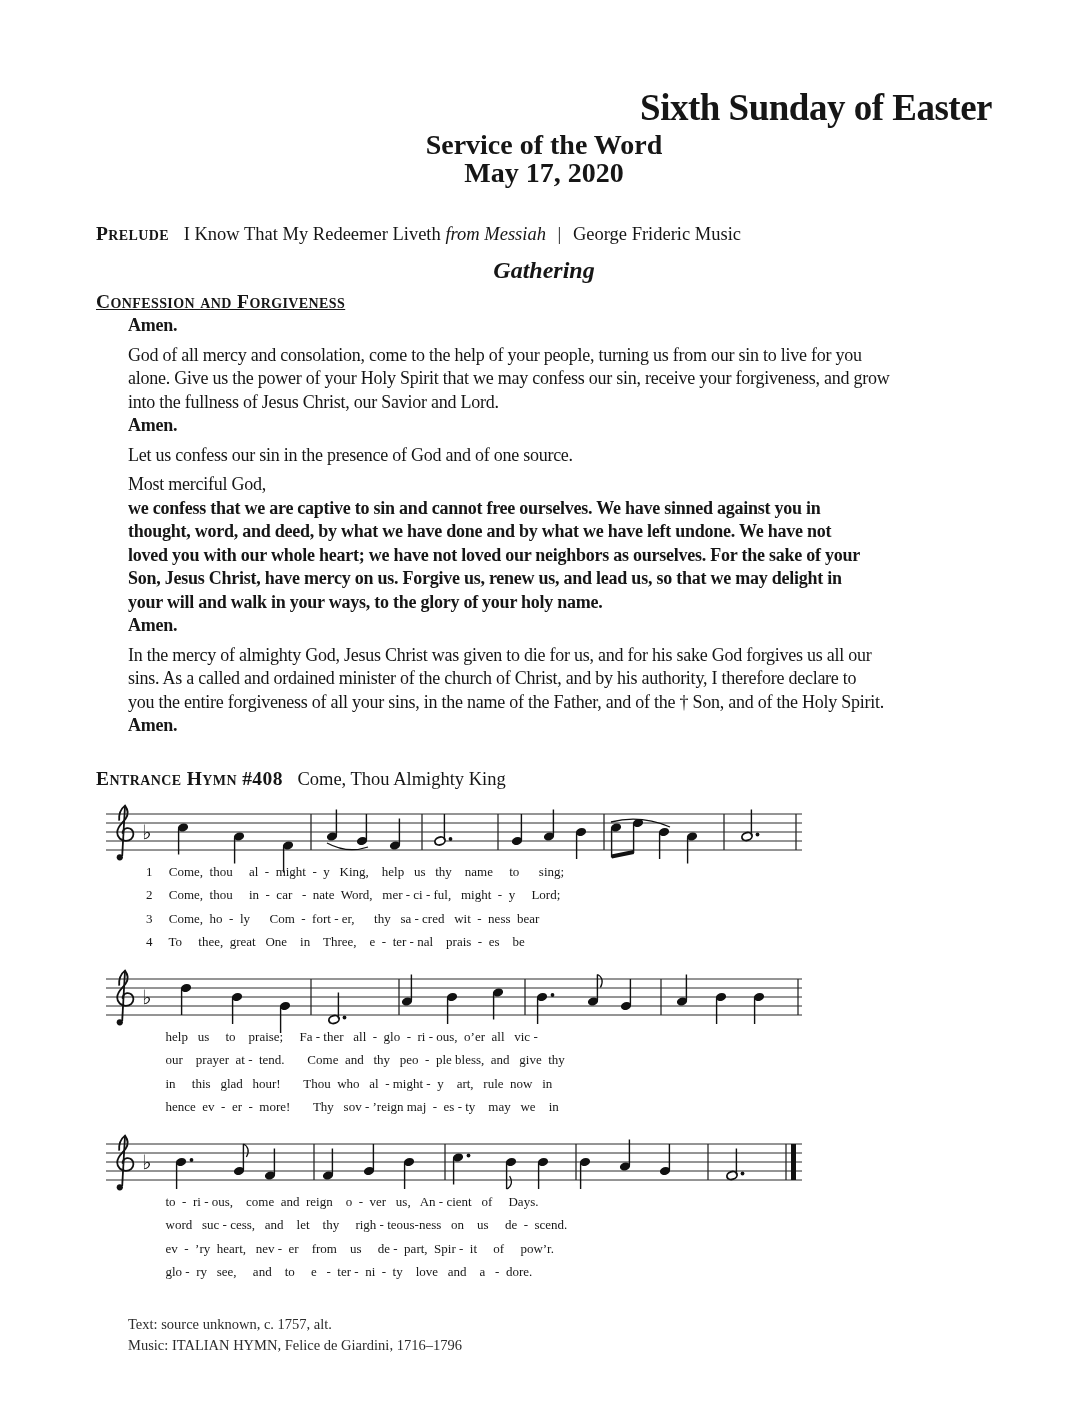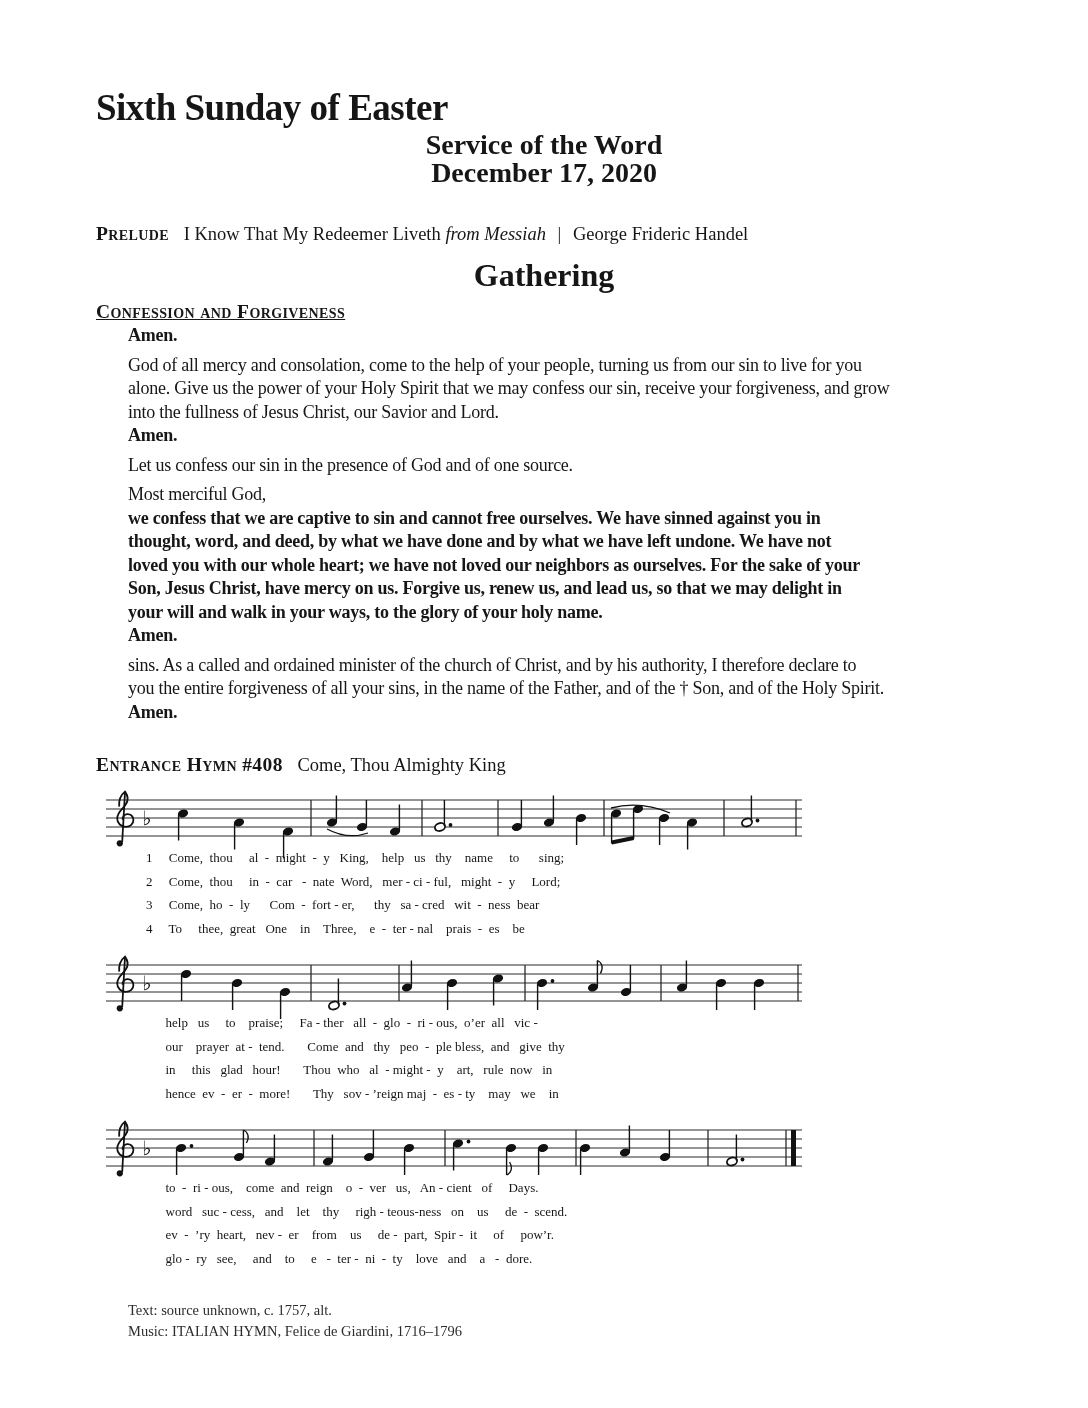--- a/index.html
+++ b/index.html
@@ -1,28 +1,28 @@
 <!DOCTYPE html>
 <html><head>
 <meta charset="utf-8">
 <style>
   html,body{margin:0;padding:0;}
   body{
     width:1088px;height:1408px;overflow:hidden;background:#ffffff;
     font-family:"Liberation Serif",serif;color:#161616;
   }
   .page{padding:86px 96px 0 96px;}
-  .doc-title{font-size:37px;font-weight:700;text-align:left;margin:0;letter-spacing:-0.5px;}
+  .doc-title{font-size:37px;font-weight:700;text-align:right;margin:0;letter-spacing:-0.5px;}
   .subtitle{text-align:center;font-size:28px;line-height:25px;margin-top:3px;font-weight:bold;}
   .rubric-line{margin-top:38px;font-size:18.5px;white-space:nowrap;}
   .sc{font-variant:small-caps;font-weight:700;letter-spacing:0.4px;font-size:19.5px;}
   .label-gap{margin-right:10px;font-family:Liberation Serif, serif;}
   .italic{font-style:italic;}
   .divider{margin:0 7px;color:#222;}
-  .big-heading{text-align:center;font-size:32px;font-weight:700;margin:12px 0 6px 0;}
+  .big-heading{text-align:center;font-size:24px;font-weight:700;margin:12px 0 6px 0;font-style:italic;}
   .section-label{display:block;margin-top:2px;line-height:24px;text-decoration:underline;}
   .liturgy{margin-top:0;}
   .para{margin:0 0 6px 32px;font-size:18px;line-height:23.5px;letter-spacing:-0.25px;}
   .line{white-space:nowrap;}
   .line.bold{font-weight:700;}
   .hymn-line{margin-top:30px;}
   #score{margin-top:8px;margin-left:8px;}
   .system{margin-bottom:9px;}
   svg.staff{display:block;overflow:visible;}
   .staff-line{stroke:#2b2b2b;stroke-width:1;}
@@ -34,28 +34,28 @@
   .lyrics{margin-top:-14px;padding-left:42px;font-size:13px;line-height:23.5px;white-space:pre;}
   .credits{margin:30px 0 0 32px;font-size:14.5px;line-height:21px;color:#2c2c2c;}
 </style>
 </head>
 <body>
 
 <div class="page">
 
   <h1 class="doc-title">Sixth Sunday of Easter</h1>
   <div class="subtitle">Service of the Word</div>
-  <div class="subtitle">December 17, 2020</div>
+  <div class="subtitle">May 17, 2020</div>
 
   <div class="rubric-line">
     <span class="sc label-gap">Prelude</span>
     <span>I Know That My Redeemer Liveth</span>
     <span class="italic">from Messiah</span>
     <span class="divider">|</span>
-    <span>George Frideric Handel</span>
+    <span>George Frideric Music</span>
   </div>
 
   <div class="big-heading">Gathering</div>
 
   <span class="sc section-label">Confession and Forgiveness</span>
 
   <div class="liturgy" id="confession-blocks">
       <div class="para">
         <div class="line bold">Amen.</div>
       </div>
@@ -71,20 +71,21 @@
       <div class="para">
         <div class="line">Most merciful God,</div>
         <div class="line bold">we confess that we are captive to sin and cannot free ourselves. We have sinned against you in</div>
         <div class="line bold">thought, word, and deed, by what we have done and by what we have left undone. We have not</div>
         <div class="line bold">loved you with our whole heart; we have not loved our neighbors as ourselves. For the sake of your</div>
         <div class="line bold">Son, Jesus Christ, have mercy on us. Forgive us, renew us, and lead us, so that we may delight in</div>
         <div class="line bold">your will and walk in your ways, to the glory of your holy name.</div>
         <div class="line bold">Amen.</div>
       </div>
       <div class="para">
+        <div class="line">In the mercy of almighty God, Jesus Christ was given to die for us, and for his sake God forgives us all our</div>
         <div class="line">sins. As a called and ordained minister of the church of Christ, and by his authority, I therefore declare to</div>
         <div class="line">you the entire forgiveness of all your sins, in the name of the Father, and of the † Son, and of the Holy Spirit.</div>
         <div class="line bold">Amen.</div>
       </div>
     </div>
 
   <div class="rubric-line hymn-line">
     <span class="sc label-gap">Entrance Hymn #408</span>
     <span>Come, Thou Almighty King</span>
   </div>

